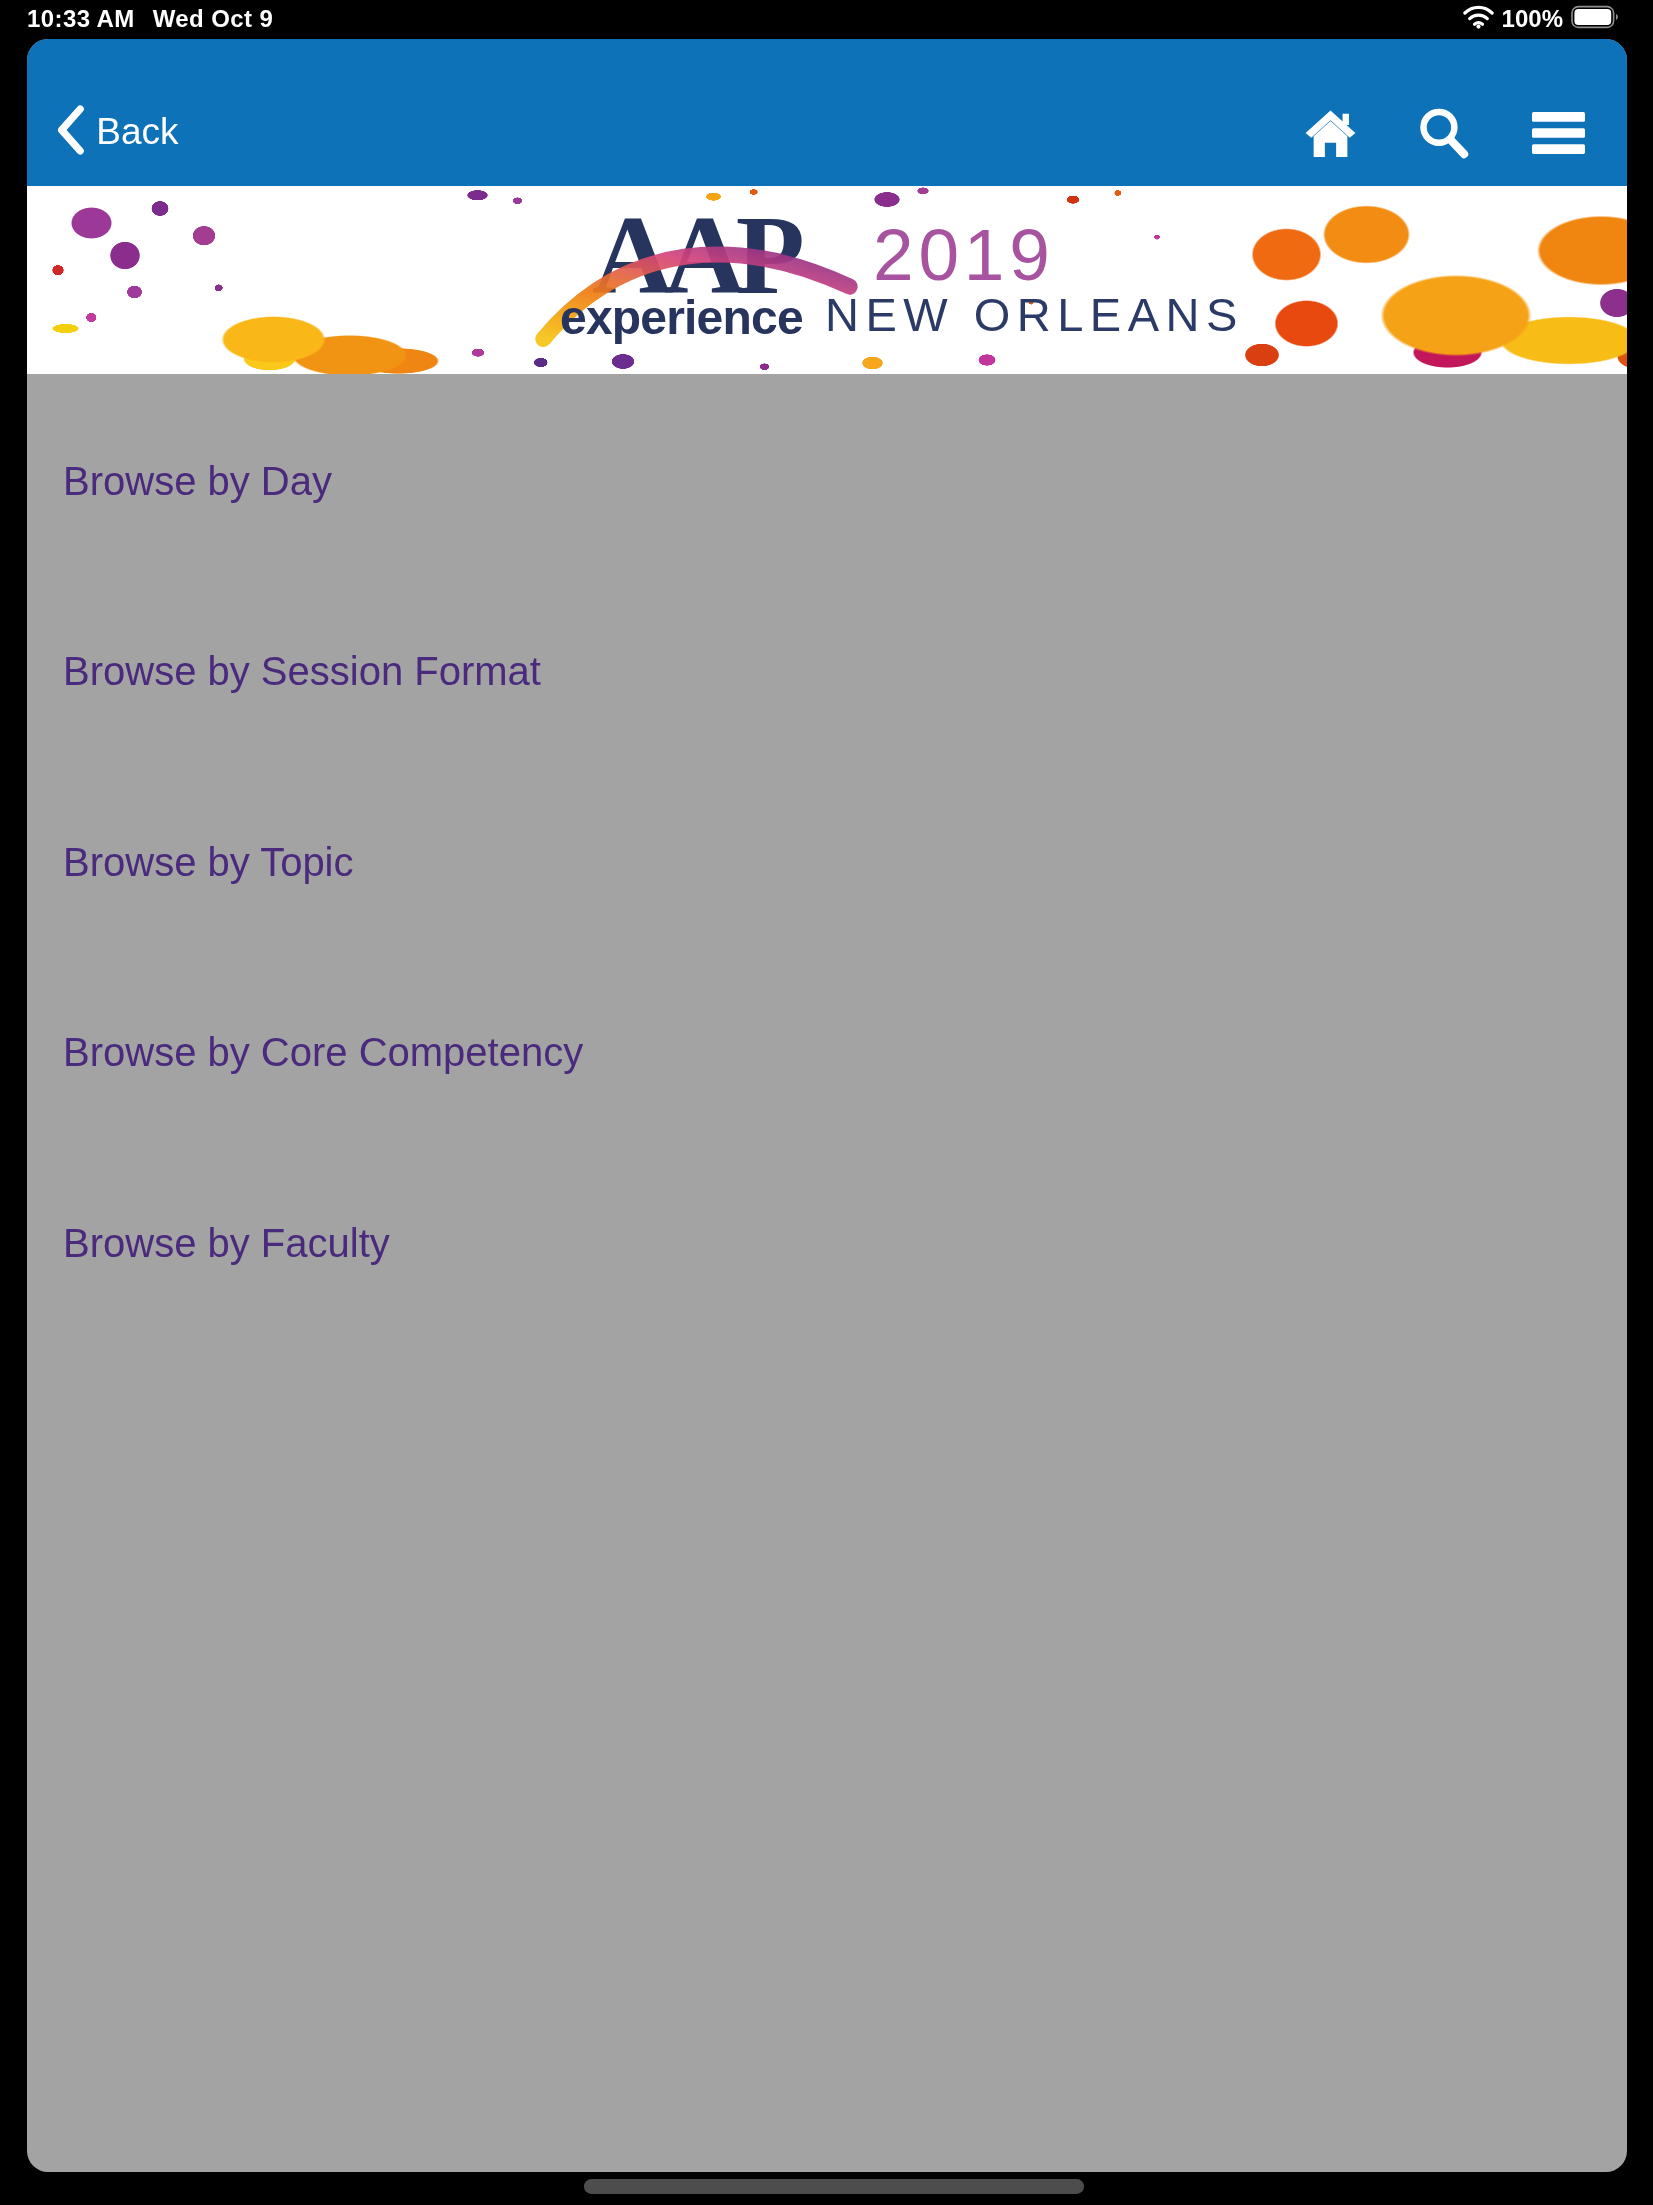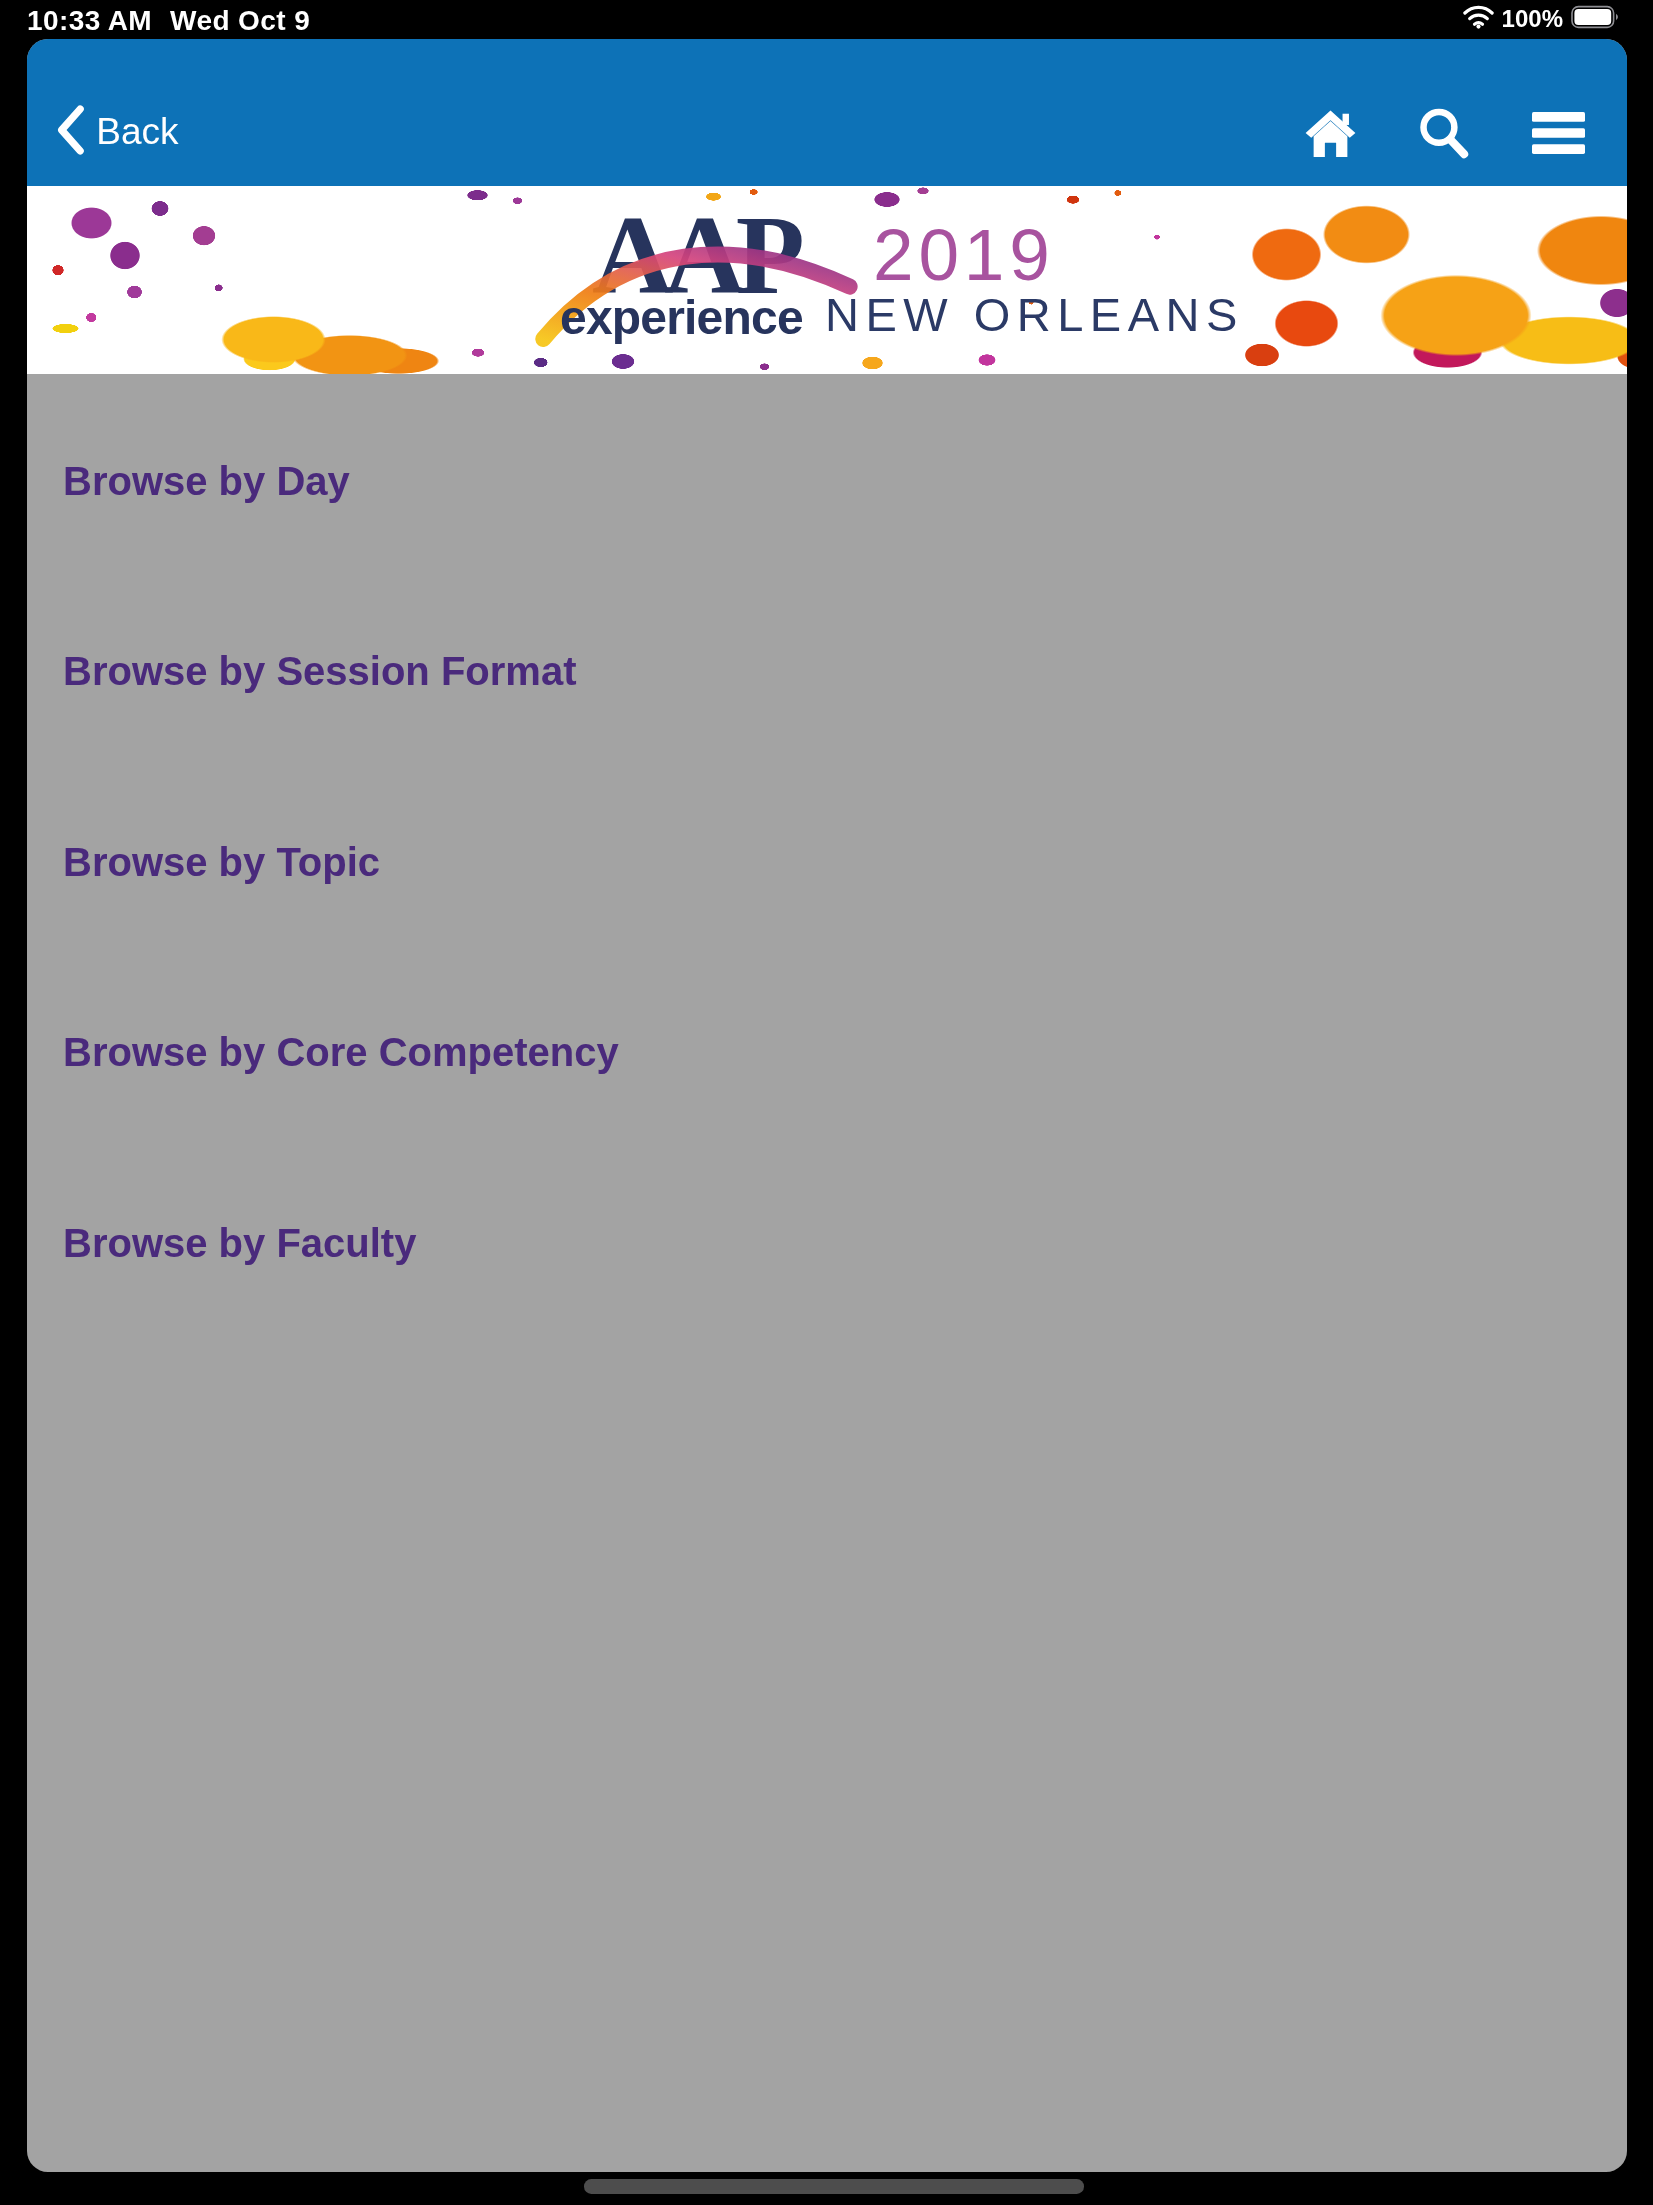--- a/index.html
+++ b/index.html
@@ -1,20 +1,20 @@
 <!DOCTYPE html>
 <html style="font-size:13px"><head>
 <meta charset="utf-8">
 <style>
   html,body{margin:0;padding:0;background:#000;}
   body{width:1653px;height:2205px;position:relative;font-family:"Liberation Sans",sans-serif;overflow:hidden;}
 
   
   .status-bar{position:absolute;left:0;top:0;width:1653px;height:39px;color:#fff;}
-  .status-left{position:absolute;left:27px;top:4.8px;font-size:28px;font-weight:700;letter-spacing:0.4px;}
+  .status-left{position:absolute;left:27px;top:4.8px;font-size:24px;font-weight:700;letter-spacing:0.4px;}
   .status-date{margin-left:18px;font-weight:700;}
   .status-right{position:absolute;right:32px;top:4.8px;display:flex;align-items:center;gap:8px;text-align:right;}
   .pct{font-size:24px;font-weight:600;}
 
   
   .app-window{position:absolute;left:27px;top:39px;width:1600px;height:2133px;background:#a3a3a3;
               border-radius:21px;overflow:hidden;}
 
   
   .nav-bar{position:absolute;left:0;top:0;width:1600px;height:147px;background:#0d72b7;}
@@ -89,21 +89,21 @@
             font-size:113px;line-height:113px;letter-spacing:-9.7px;color:#27345d;}
   .logo-arc{position:absolute;left:500px;top:24px;}
   .logo-experience{position:absolute;left:533px;top:108px;font-size:48px;font-weight:700;line-height:48px;
                    letter-spacing:-0.8px;color:#27345d;}
   .logo-year{position:absolute;left:798px;top:32px;font-size:73px;line-height:73px;font-weight:400;
              letter-spacing:4.8px;color:#a8539f;margin-left:48px;}
   .logo-city{position:absolute;left:798px;top:105px;font-size:47px;line-height:47px;font-weight:400;
              letter-spacing:6.5px;color:#2b3a66;}
 
   
-  .menu-item{position:absolute;left:36px;height:47px;font-size:40px;font-weight:700;color:#4a2a7c;cursor:pointer;}
+  .menu-item{position:absolute;left:36px;height:47px;font-size:40px;font-weight:400;color:#4a2a7c;cursor:pointer;}
   .mi-0{top:420px;} .mi-1{top:610px;} .mi-2{top:801px;} .mi-3{top:991px;} .mi-4{top:1182px;}
 
   
   .home-indicator{position:absolute;left:584px;top:2179px;width:500px;height:14.5px;border-radius:7.3px;background:#4d4d4d;cursor:pointer;}
 </style>
 </head>
 <body>
 
 <div class="status-bar">
   <div class="status-left">

